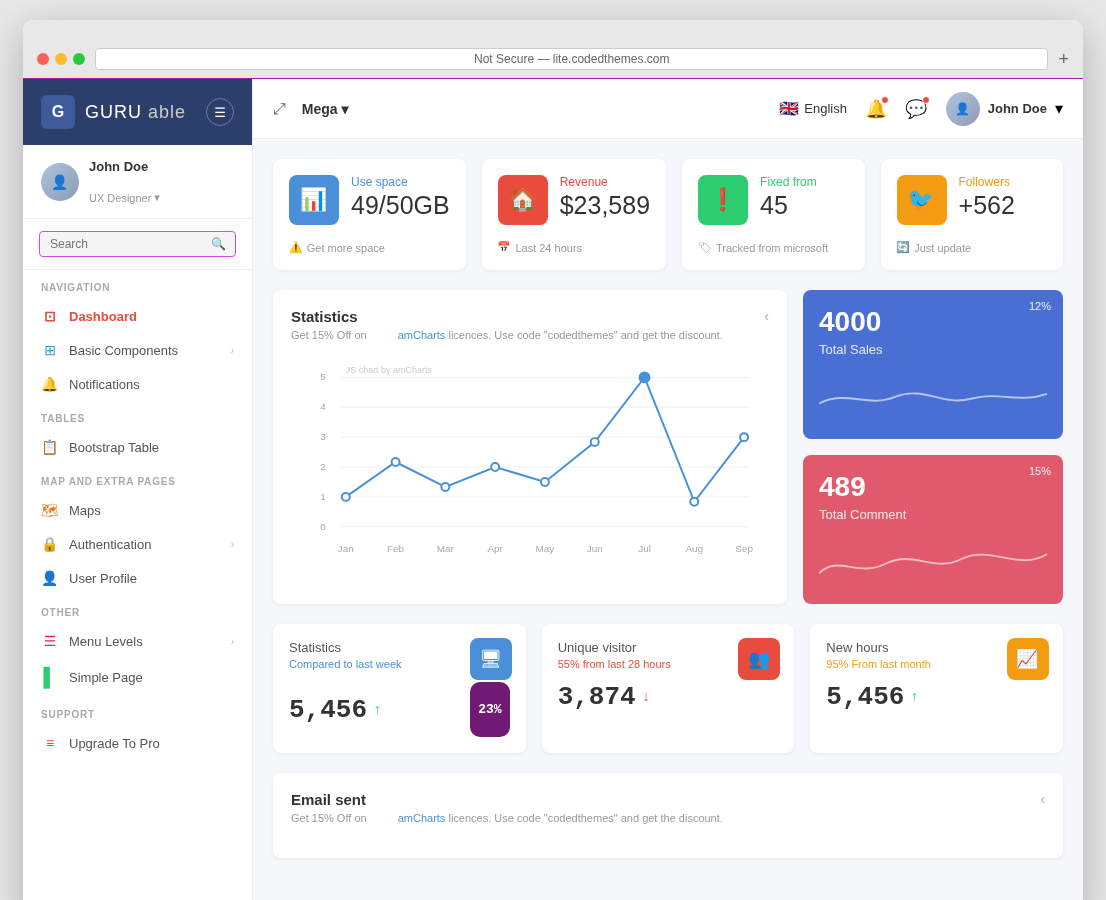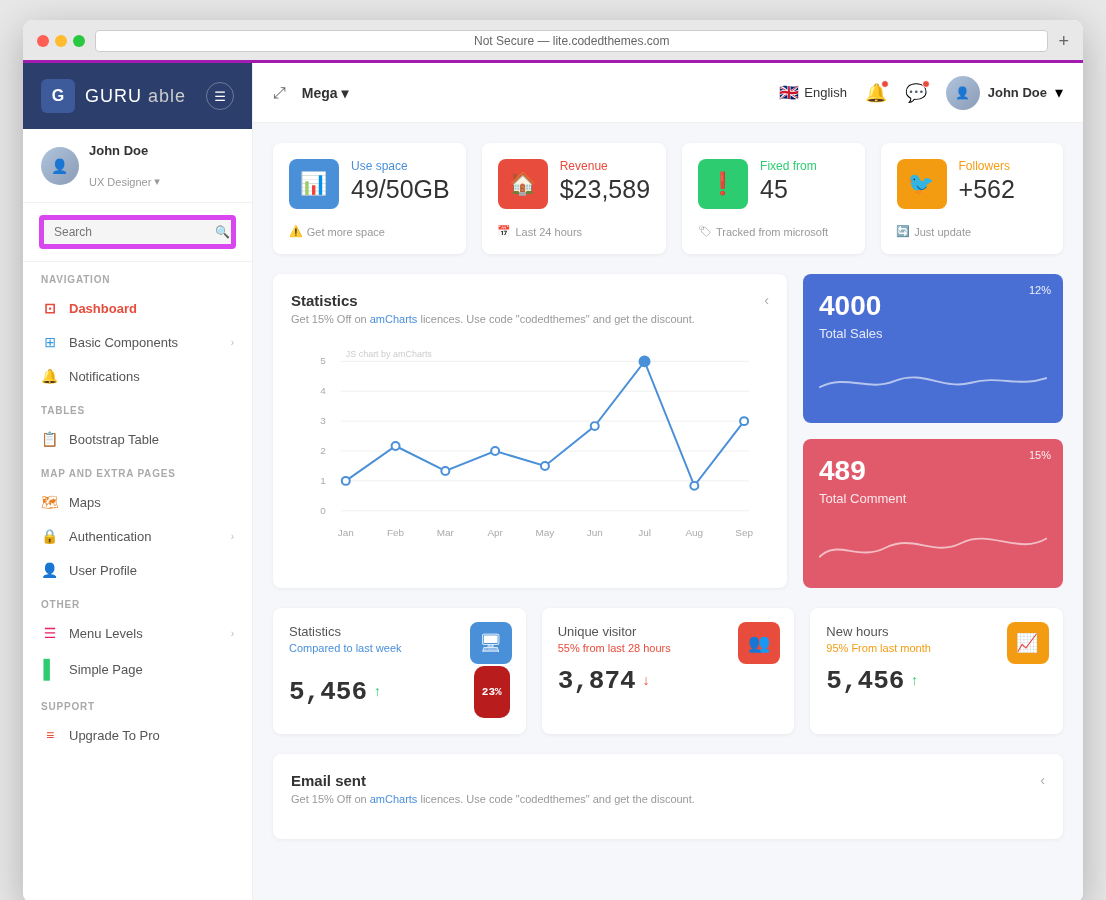--- a/index.html
+++ b/index.html
@@ -14,25 +14,25 @@
     }
     .browser-window {
       width: 1060px;
       background: #fff;
       border-radius: 10px;
       box-shadow: 0 10px 40px rgba(0,0,0,0.25);
       overflow: hidden;
     }
     .browser-chrome {
       background: #e8e8e8;
-      padding: 10px 14px 8px;
+      padding: 28px 14px 8px;
       display: flex;
       align-items: center;
       gap: 10px;
-      border-bottom: 3px solid #a21caf;
+      border-bottom: 1px solid #a21caf;
     }
     .browser-dots { display: flex; gap: 6px; }
     .dot { width: 12px; height: 12px; border-radius: 50%; }
     .dot-red { background: #ff5f57; }
     .dot-yellow { background: #febc2e; }
     .dot-green { background: #28c840; }
     .browser-url-bar {
       flex: 1;
       background: #fff;
       border: 1px solid #ccc;
@@ -100,21 +100,21 @@
     .user-name { font-size: 13px; font-weight: 600; color: #333; }
     .user-role { font-size: 11px; color: #999; display: flex; align-items: center; gap: 3px; margin-top: 17px; }
     .sidebar-search {
       padding: 12px 16px;
       border-bottom: 1px solid #f0f0f0;
     }
     .search-box {
       display: flex;
       align-items: center;
       background: #f5f5f5;
-      border: 5px solid #d946ef;
+      border: 1px solid #d946ef;
       border-radius: 4px;
       padding: 5px 10px;
       gap: 6px;
     }
     .search-box input {
       border: none; background: transparent;
       font-size: 12px; color: #666; outline: none; flex: 1;
     }
     .search-icon { color: #aaa; font-size: 12px; }
     .sidebar-section-title {
@@ -272,21 +272,21 @@
       margin-bottom: 20px;
     }
     .chart-card {
       background: #fff;
       border-radius: 8px;
       padding: 18px;
       box-shadow: 0 1px 4px rgba(0,0,0,0.06);
     }
     .chart-card-title { font-size: 15px; font-weight: 600; color: #333; margin-bottom: 4px; }
     .chart-card-subtitle { font-size: 11px; color: #999; margin-bottom: 16px; }
-    .chart-card-subtitle a { color: #4a90d9; text-decoration: none; }
+    .chart-card-subtitle a { color: #4a90d9; text-decoration: none; margin-left: 28px; }
     .chart-header { display: flex; align-items: flex-start; justify-content: space-between; }
     .chart-collapse { color: #aaa; cursor: pointer; font-size: 14px; }
     
     .chart-svg { width: 100%; height: 220px; }
     
     .side-cards { display: flex; flex-direction: column; gap: 16px; }
     .side-card {
       border-radius: 8px;
       padding: 16px;
       color: #fff;
@@ -331,23 +331,23 @@
     .bottom-stat-icon.red { background: #e74c3c; }
     .bottom-stat-icon.yellow { background: #f39c12; }
     .bottom-stat-title { font-size: 13px; color: #555; margin-bottom: 3px; }
     .bottom-stat-subtitle { font-size: 11px; }
     .bottom-stat-subtitle.blue { color: #4a90d9; }
     .bottom-stat-subtitle.red { color: #e74c3c; }
     .bottom-stat-value { font-size: 26px; font-weight: 700; color: #333; margin-top: 12px; display: flex; align-items: center; gap: 6px; font-family: Liberation Mono, monospace; }
     .trend-up { color: #2ecc71; font-size: 14px; }
     .trend-down { color: #e74c3c; font-size: 14px; }
     .percent-badge {
-      background: #b91c1c;
+      background: #701a75;
       color: #fff;
-      font-size: 11px;
+      font-size: 13px;
       padding: 20px 8px;
       border-radius: 10px;
       margin-left: auto;
     }
     
     .email-card {
       background: #fff;
       border-radius: 8px;
       padding: 18px;
       box-shadow: 0 1px 4px rgba(0,0,0,0.06);

